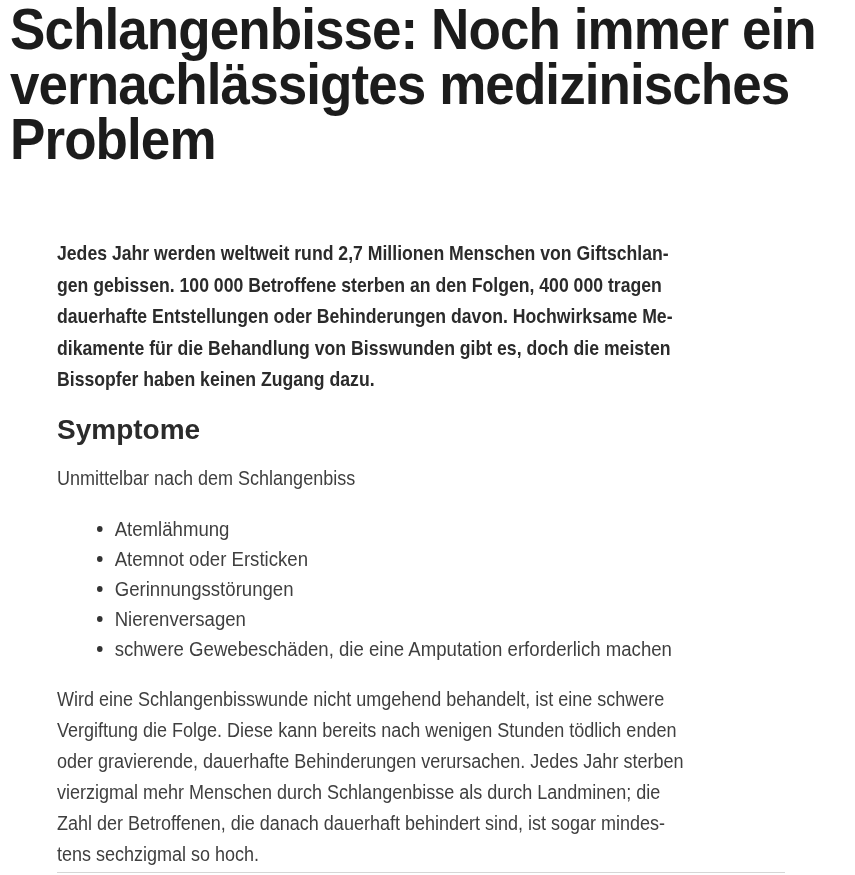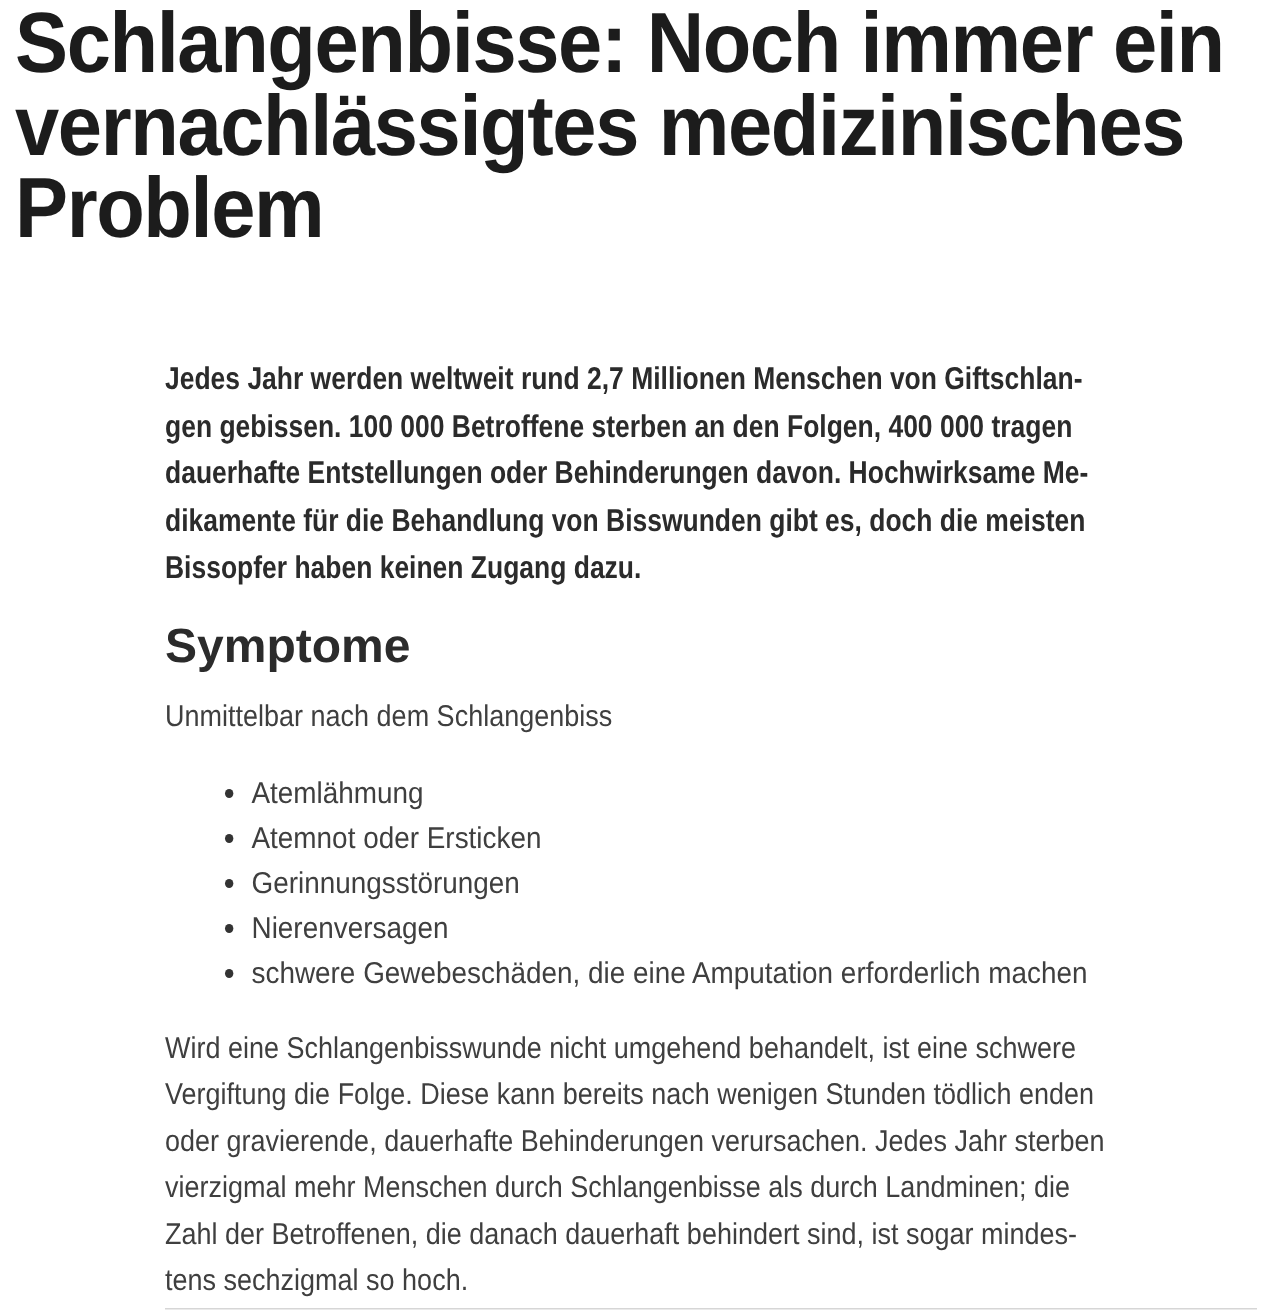--- a/index.html
+++ b/index.html
@@ -18,39 +18,39 @@
     font-weight: 700;
     line-height: 55px;
     letter-spacing: -1px;
     color: #1c1c1c;
     transform: scaleX(0.93);
     transform-origin: left top;
     white-space: nowrap;
   }
   .headline .hl-line { display: block; }
 
-  .content { margin-left: 110px; }
+  .content { margin-left: 57px; }
 
   .line { display: block; white-space: pre; }
 
   
   .lead {
     margin-top: 70px;
     font-size: 21px;
     font-weight: 700;
     line-height: 31.5px;
     color: #2b2b2b;
     transform: scaleX(0.84);
     transform-origin: left top;
     white-space: nowrap;
   }
 
   .section-heading {
     margin-top: 20px;
-    font-size: 32px;
+    font-size: 28px;
     font-weight: 700;
     line-height: 30px;
     color: #2b2b2b;
   }
 
   .intro {
     margin-top: 19px;
     font-size: 20px;
     font-weight: 400;
     line-height: 28px;

